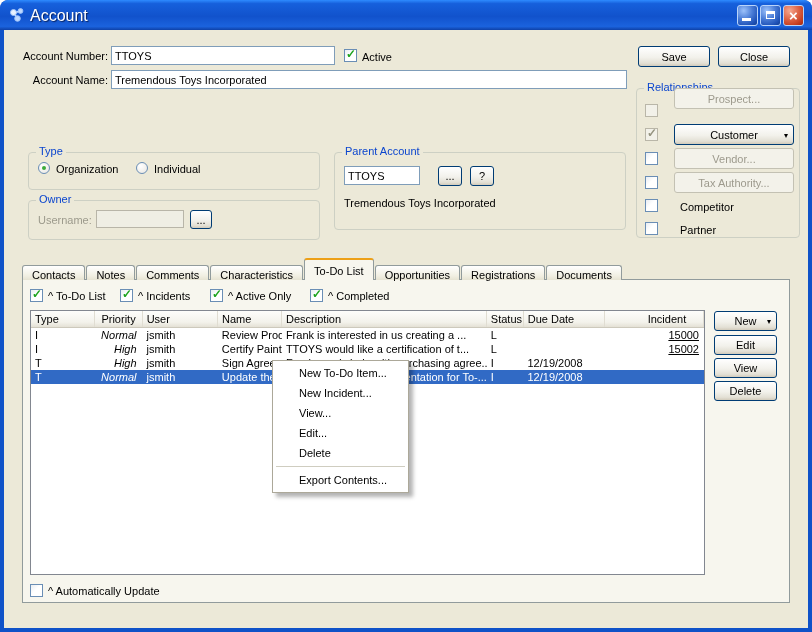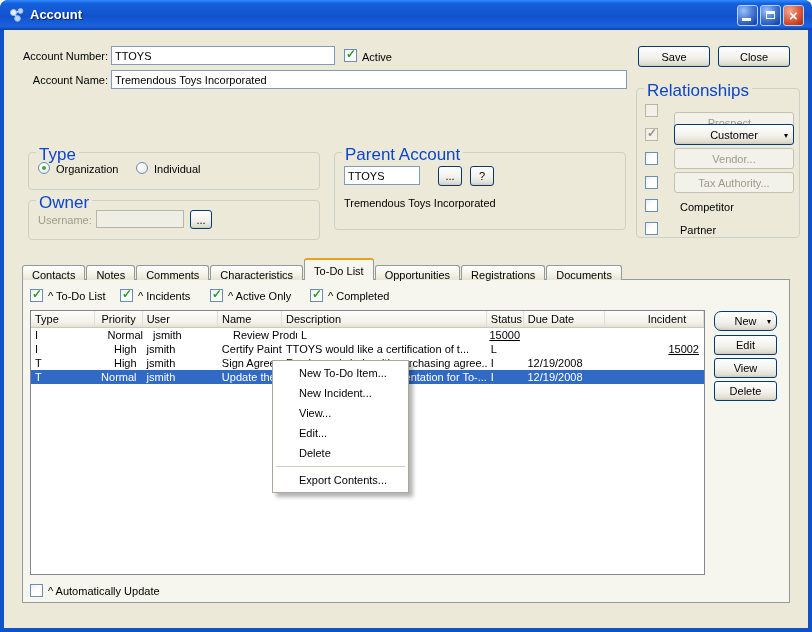--- a/index.html
+++ b/index.html
@@ -1,20 +1,20 @@
 <!DOCTYPE html>
 <html><head>
 <meta charset="utf-8">
 <style>
   html,body{margin:0;padding:0;background:#fff;font-family:"Liberation Sans",sans-serif;}
   *{box-sizing:border-box;}
   .window{position:relative;width:812px;height:632px;background:#0F52C8;border-radius:8px 8px 0 0;overflow:hidden;}
   .titlebar{position:absolute;left:0;top:0;width:812px;height:30px;border-radius:8px 8px 0 0;
     background:linear-gradient(180deg,#2E8BFF 0%,#1660DC 12%,#1152CC 55%,#1B63DE 88%,#0E41A8 100%);}
-  .title-text{position:absolute;left:30px;top:7px;color:#fff;font-size:13px;font-weight:bold;text-shadow:1px 1px 1px #09225E;}
+  .title-text{position:absolute;left:30px;top:7px;color:#fff;font-size:16px;font-weight:normal;text-shadow:1px 1px 1px #09225E;}
   .app-icon{position:absolute;left:9px;top:7px;width:16px;height:16px;}
   .tbtn{position:absolute;top:5px;width:21px;height:21px;border:1px solid #B9D4FA;border-radius:3px;padding:0;cursor:default;}
   .tbtn.blue{background:radial-gradient(circle at 30% 25%,#9CC1FA,#4A7CD6 45%,#1D50B5 80%,#16408F);}
   .tbtn.red{background:radial-gradient(circle at 30% 25%,#F5A890,#DE6547 45%,#C23A1C 80%,#9E2B12);}
   .glyph-min{position:absolute;left:4px;bottom:4px;width:9px;height:3px;background:#fff;}
   .glyph-restore{position:absolute;left:5px;top:5px;width:9px;height:8px;border:1px solid #fff;box-shadow:inset 0 2px 0 #fff;}
   .glyph-close{position:absolute;left:0;top:0;width:19px;height:19px;color:#fff;font-size:15px;font-weight:bold;line-height:19px;text-align:center;}
   .client{position:absolute;left:4px;top:30px;width:804px;height:598px;background:#ECE9D8;}
 
   .lbl{position:absolute;font-size:11px;color:#000;white-space:nowrap;}
@@ -25,21 +25,21 @@
   .tb{position:absolute;border:1px solid #7F9DB9;background:#fff;font:11px "Liberation Sans",sans-serif;padding:1px 3px;height:19px;}
   .tb:disabled{background:#EFEEE4;border-color:#B8B5A8;color:#8F8D82;}
 
   .btn{position:absolute;border:1px solid #003C74;border-radius:3px;
     background:linear-gradient(180deg,#FFFFFF 0%,#F2F1EB 55%,#E3E0D5 85%,#D2CBBB 100%);
     font:11px "Liberation Sans",sans-serif;color:#000;padding:0;}
   .btn:disabled{border-color:#C3C1B3;background:#F3F2EA;color:#9D9A8D;}
   .dd-arrow{position:absolute;right:5px;top:50%;transform:translateY(-50%);font-size:8px;color:#000;}
 
   .gb{position:absolute;border:1px solid #CDD0C4;border-radius:4px;}
-  .gb-cap{position:absolute;font-size:17px;background:#ECE9D8;padding:0 3px;white-space:nowrap;}
+  .gb-cap{position:absolute;font-size:11px;background:#ECE9D8;padding:0 3px;white-space:nowrap;}
 
   .cb{position:absolute;width:13px;height:13px;border:1px solid #6A8EB5;background:linear-gradient(135deg,#E9EDF2,#fff 45%);}
   .cb .mark{position:absolute;left:1px;top:-3px;font-size:12px;font-weight:bold;color:#1DA31D;}
   .cb.disabled{background:#F2F1E9;border-color:#B9B6A8;}
   .cb.disabled .mark{color:#95937F;}
 
   .radio{position:absolute;width:12px;height:12px;border:1px solid #6A8EB5;border-radius:50%;background:radial-gradient(circle at 35% 30%,#fff,#E8E6E0);}
   .radio.selected::after{content:"";position:absolute;left:3px;top:3px;width:4px;height:4px;border-radius:50%;background:#3BAA3B;}
 
   .tabstrip{position:absolute;left:22px;top:258px;height:22px;display:flex;align-items:flex-end;z-index:3;}
@@ -49,21 +49,21 @@
   .pane{position:absolute;left:22px;top:279px;width:768px;height:324px;border:1px solid #919B9C;background:#F7F6EE;z-index:1;}
 
   .table{position:absolute;left:30px;top:310px;width:675px;height:265px;background:#fff;border:1px solid #828790;overflow:hidden;z-index:2;}
   .thead{display:flex;height:17px;background:linear-gradient(180deg,#FDFDFB,#F3F2EB 70%,#E4E1D5);border-bottom:1px solid #CDC9BC;}
   .hcell{padding:2px 0 0 4px;font-size:11px;border-right:1px solid #E0DDD2;overflow:hidden;white-space:nowrap;}
   .trow{display:flex;height:14px;}
   .trow.selected{background:#316AC5;color:#fff;}
   .tcell{padding-left:4px;font-size:11px;line-height:14px;white-space:nowrap;overflow:hidden;}
   .c0,.h0{width:68px;}
   .c1,.h1{width:50px;}
-  .c1{text-align:right;padding-right:6px;}
+  .c1{text-align:right;padding-right:6px;font-style:italic;}
   .h1{text-align:right;padding-right:6px;}
   .c2,.h2{width:80px;}
   .c3,.h3{width:68px;}
   .c4,.h4{width:218px;}
   .c5,.h5{width:39px;}
   .c6,.h6{width:86px;}
   .c7,.h7{width:64px;margin-left:39px;}
   .c7{text-align:right;padding-right:5px;text-decoration:underline;}
 
   .menu{position:absolute;left:272px;top:360px;width:137px;background:#fff;border:1px solid #ACA899;
@@ -109,21 +109,21 @@
 
   <span class="lbl right" style="left:20px;top:74px;width:88px;">Account Name:</span>
   <input class="tb" style="left: 111px; top: 70px; width: 516px;" value="Tremendous Toys Incorporated">
 
   <div class="gb" style="left:636px;top:88px;width:164px;height:150px;"></div>
   <span class="gb-cap gb-title" style="left:644px;top:81px;">Relationships</span>
 
   <span class="cb disabled" style="left:645px;top:104px;">
       <span class="mark"></span>
     </span>
-  <button class="btn" style="left:674px;top:112px;width:120px;height:21px;" disabled="">Prospect...</button>
+  <button class="btn" style="left:674px;top:88px;width:120px;height:21px;" disabled="">Prospect...</button>
 
   <span class="cb disabled" style="left:645px;top:128px;">
       <span class="mark">✓</span>
     </span>
   <button class="btn" style="left:674px;top:124px;width:120px;height:21px;"><span>Customer</span><span class="dd-arrow">▾</span></button>
 
   <span class="cb" style="left:645px;top:152px;">
       <span class="mark"></span>
     </span>
   <button class="btn" style="left:674px;top:148px;width:120px;height:21px;" disabled="">Vendor...</button>
@@ -202,20 +202,21 @@
         <div class="hcell h5">Status</div>
         <div class="hcell h6">Due Date</div>
         <div class="hcell h7">Incident</div>
       </div>
     <div>
         <div class="trow">
           <div class="tcell c0">I</div>
           <div class="tcell c1">Normal</div>
           <div class="tcell c2">jsmith</div>
           <div class="tcell c3">Review Product F...</div>
+          <div class="tcell c4">Frank is interested in us creating a ...</div>
           <div class="tcell c5">L</div>
           <div class="tcell c6"></div>
           <div class="tcell c7">15000</div>
         </div>
         <div class="trow">
           <div class="tcell c0">I</div>
           <div class="tcell c1">High</div>
           <div class="tcell c2">jsmith</div>
           <div class="tcell c3">Certify Paint Color</div>
           <div class="tcell c4">TTOYS would like a certification of t...</div>
@@ -239,21 +240,21 @@
           <div class="tcell c2">jsmith</div>
           <div class="tcell c3">Update the Docs</div>
           <div class="tcell c4">Update the sales documentation for To-...</div>
           <div class="tcell c5">I</div>
           <div class="tcell c6">12/19/2008</div>
           <div class="tcell c7"></div>
         </div>
       </div>
   </div>
 
-  <button class="btn" style="left:714px;top:311px;width:63px;height:20px;z-index:2;border-radius:7px;"><span>New</span><span class="dd-arrow">▾</span></button>
+  <button class="btn" style="left:714px;top:311px;width:63px;height:20px;z-index:2;"><span>New</span><span class="dd-arrow">▾</span></button>
   <button class="btn" style="left:714px;top:335px;width:63px;height:20px;z-index:2;">Edit</button>
   <button class="btn" style="left:714px;top:358px;width:63px;height:20px;z-index:2;">View</button>
   <button class="btn" style="left:714px;top:381px;width:63px;height:20px;z-index:2;">Delete</button>
 
   <div class="menu">
       <div class="menu-item">New To-Do Item...</div>
       <div class="menu-item">New Incident...</div>
       <div class="menu-item">View...</div>
       <div class="menu-item">Edit...</div>
       <div class="menu-item">Delete</div>

